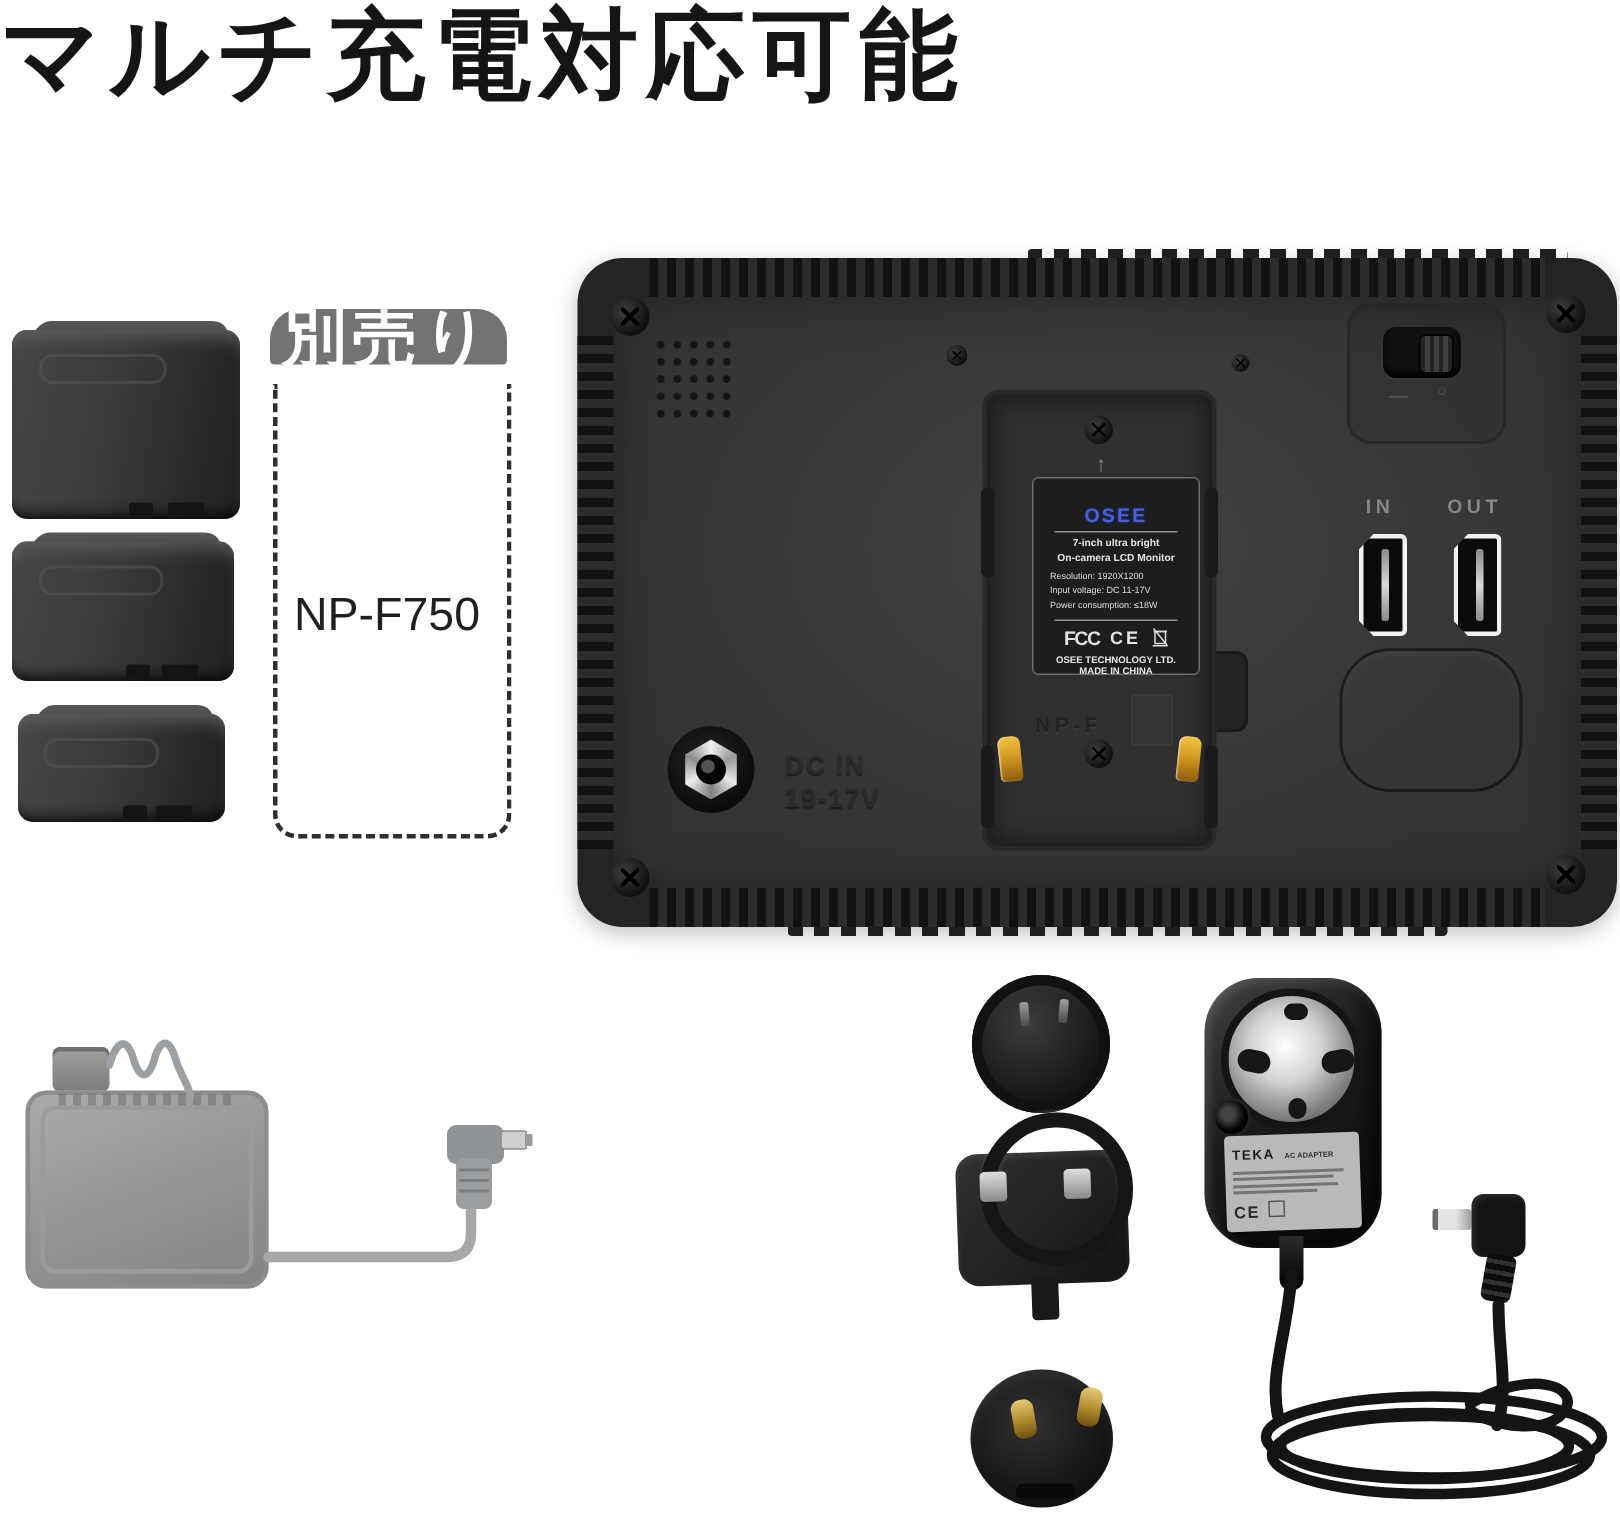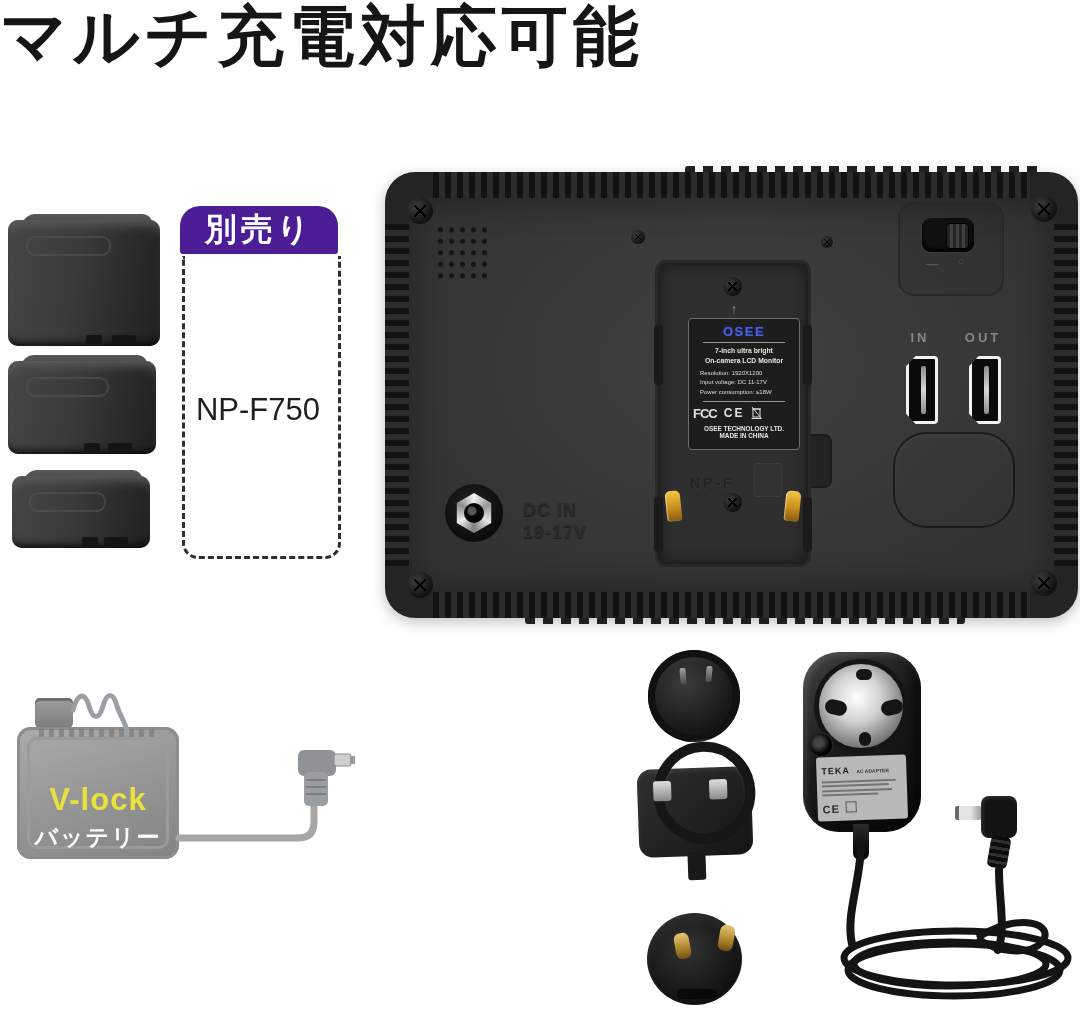--- a/index.html
+++ b/index.html
@@ -4,22 +4,22 @@
 <style>
   html,body{margin:0;padding:0;background:#fff;}
   #stage{position:relative;width:1080px;height:1012px;background:#ffffff;overflow:hidden;
          font-family:"Liberation Sans","DejaVu Sans",sans-serif;}
   .abs{position:absolute;}
 
   
   .page-title{left:0px;top:-8px;font-size:66px;font-weight:800;color:#151515;letter-spacing:5px;white-space:nowrap;}
 
   
-  .opt-header{left:180px;top:206px;width:158px;height:48px;background:#4c1d95;border-radius:20px 20px 3px 3px;
-              color:#fff;font-size:32px;font-weight:600;letter-spacing:4px;display:flex;align-items:center;justify-content:center;}
+  .opt-header{left:180px;top:206px;width:158px;height:37px;background:#737373;border-radius:20px 20px 3px 3px;
+              color:#fff;font-size:43px;font-weight:600;letter-spacing:4px;display:flex;align-items:center;justify-content:center;}
   .opt-box{left:182px;top:256px;width:153px;height:300px;border:3px dashed #2f2f2f;border-top:none;border-radius:0 0 16px 16px;}
   .opt-item{left:168px;width:180px;text-align:center;font-size:31px;font-weight:500;color:#1f1f1f;}
 
   
   .batt{position:absolute;}
   .batt .cap{position:absolute;top:0;left:9%;right:5%;height:20px;background:linear-gradient(#585858,#3a3a3a);
              border-radius:10px 14px 4px 4px;transform:skewX(-14deg);}
   .batt .body{position:absolute;inset:6px 0 0 0;border-radius:10px;
               background:linear-gradient(100deg,#474747 0%,#3a3a3a 45%,#2b2b2b 75%,#202020 100%);
               box-shadow:inset 0 10px 12px -6px #606060, inset 0 -8px 10px -6px #000;}
@@ -49,26 +49,26 @@
   .rail{position:absolute;width:9px;height:60px;background:#1a1a1a;border-radius:4px;}
   .side-tab{left:405px;top:262px;width:38px;height:50px;background:#232323;border:2px solid #1a1a1a;border-radius:8px;}
   .plate-arrow{left:60px;top:36px;width:28px;text-align:center;font-size:14px;font-weight:700;color:#8a8a8a;}
   .emboss-text{left:30px;top:210px;font-size:14px;font-weight:700;letter-spacing:3px;color:#242424;text-shadow:0 1px 0 rgba(255,255,255,.05);}
   .emboss-rect{left:94px;top:198px;width:26px;height:32px;border:1px solid #3d3d3d;border-radius:3px;background:rgba(255,255,255,.02);}
   .pin{position:absolute;width:15px;height:30px;border-radius:5px 5px 3px 3px;
        background:linear-gradient(180deg,#f2c445,#c98f1d 55%,#8a5c0d);box-shadow:inset 1px 0 1px rgba(255,255,255,.5);}
 
   
   .spec-label{left:28px;top:53px;width:112px;height:132px;background:#1d1d1d;border:1px solid #6e6e6e;border-radius:4px;
-              color:#e6e6e6;text-align:center;box-sizing:border-box;padding:5px 4px;}
+              color:#e6e6e6;text-align:center;box-sizing:border-box;padding:17px 4px;}
   .osee{font-size:13px;font-weight:800;letter-spacing:1.5px;color:#4b60d8;text-shadow:0 0 2px #2334a0;}
   .lab-hr{height:1px;background:#9a9a9a;margin:3px 10px;}
   .lab-prod{font-size:6.8px;font-weight:700;line-height:1.4;}
   .lab-spec{font-size:6px;line-height:1.55;text-align:left;padding-left:7px;color:#dedede;margin-top:4px;}
-  .cert-row{display:flex;align-items:center;gap:7px;margin-top:4px;}
+  .cert-row{display:flex;align-items:center;justify-content:center;gap:7px;margin-top:4px;}
   .fcc{font-size:13px;font-weight:800;letter-spacing:-1px;color:#e0e0e0;}
   .ce{font-size:12px;font-weight:700;letter-spacing:2px;color:#e0e0e0;}
   .lab-co{font-size:6.4px;font-weight:700;margin-top:4px;}
   .lab-orig{font-size:6.4px;font-weight:700;}
 
   
   .sw-recess{left:513px;top:30px;width:102px;height:90px;border:2px solid #282828;border-radius:16px;background:rgba(0,0,0,.07);}
   .sw-outer{position:absolute;left:22px;top:14px;width:52px;height:34px;background:#101010;border-radius:9px;
             box-shadow:inset 0 -3px 4px #000, 0 1px 2px rgba(255,255,255,.06);}
   .sw-knob{position:absolute;left:24px;top:5px;width:21px;height:24px;border:1px solid #000;border-radius:4px;
@@ -265,22 +265,20 @@
       <div class="pin" style="left:6px;top:226px;transform:rotate(-6deg);"></div>
       <div class="pin" style="left:125px;top:226px;transform:rotate(6deg);"></div>
     </div>
   </div>
 
   <div class="abs vlock">
     <div class="dtap"></div>
     <div class="vbat">
       <div class="vbat-panel"></div>
     </div>
-    <div class="vlock-title">V-lock</div>
-    <div class="vlock-sub">バッテリー</div>
     <svg width="360" height="235" style="position:absolute;left:0;top:0;">
       <path d="M63 22 C68 4,75 4,79 18 C83 32,89 32,93 18 C97 4,103 4,107 18 C110 28,114 32,117 42" fill="none" stroke="#9aa0a4" stroke-width="5" stroke-linecap="round"></path>
       <path d="M169 150 L288 150 Q304 150 304 134 L304 116" fill="none" stroke="#a7a7a7" stroke-width="7" stroke-linecap="round"></path>
       <rect x="288" y="62" width="38" height="26" rx="6" fill="#8f9396"></rect>
       <rect x="294" y="84" width="24" height="34" rx="5" fill="#9a9ea1"></rect>
       <line x1="296" y1="92" x2="316" y2="92" stroke="#7a7e81" stroke-width="2"></line>
       <line x1="296" y1="99" x2="316" y2="99" stroke="#7a7e81" stroke-width="2"></line>
       <line x1="296" y1="106" x2="316" y2="106" stroke="#7a7e81" stroke-width="2"></line>
       <rect x="324" y="66" width="17" height="12" rx="2" fill="#cfcfcf" stroke="#8a8a8a" stroke-width="1"></rect>
       <rect x="340" y="68" width="5" height="8" rx="1" fill="#9a9a9a"></rect>

